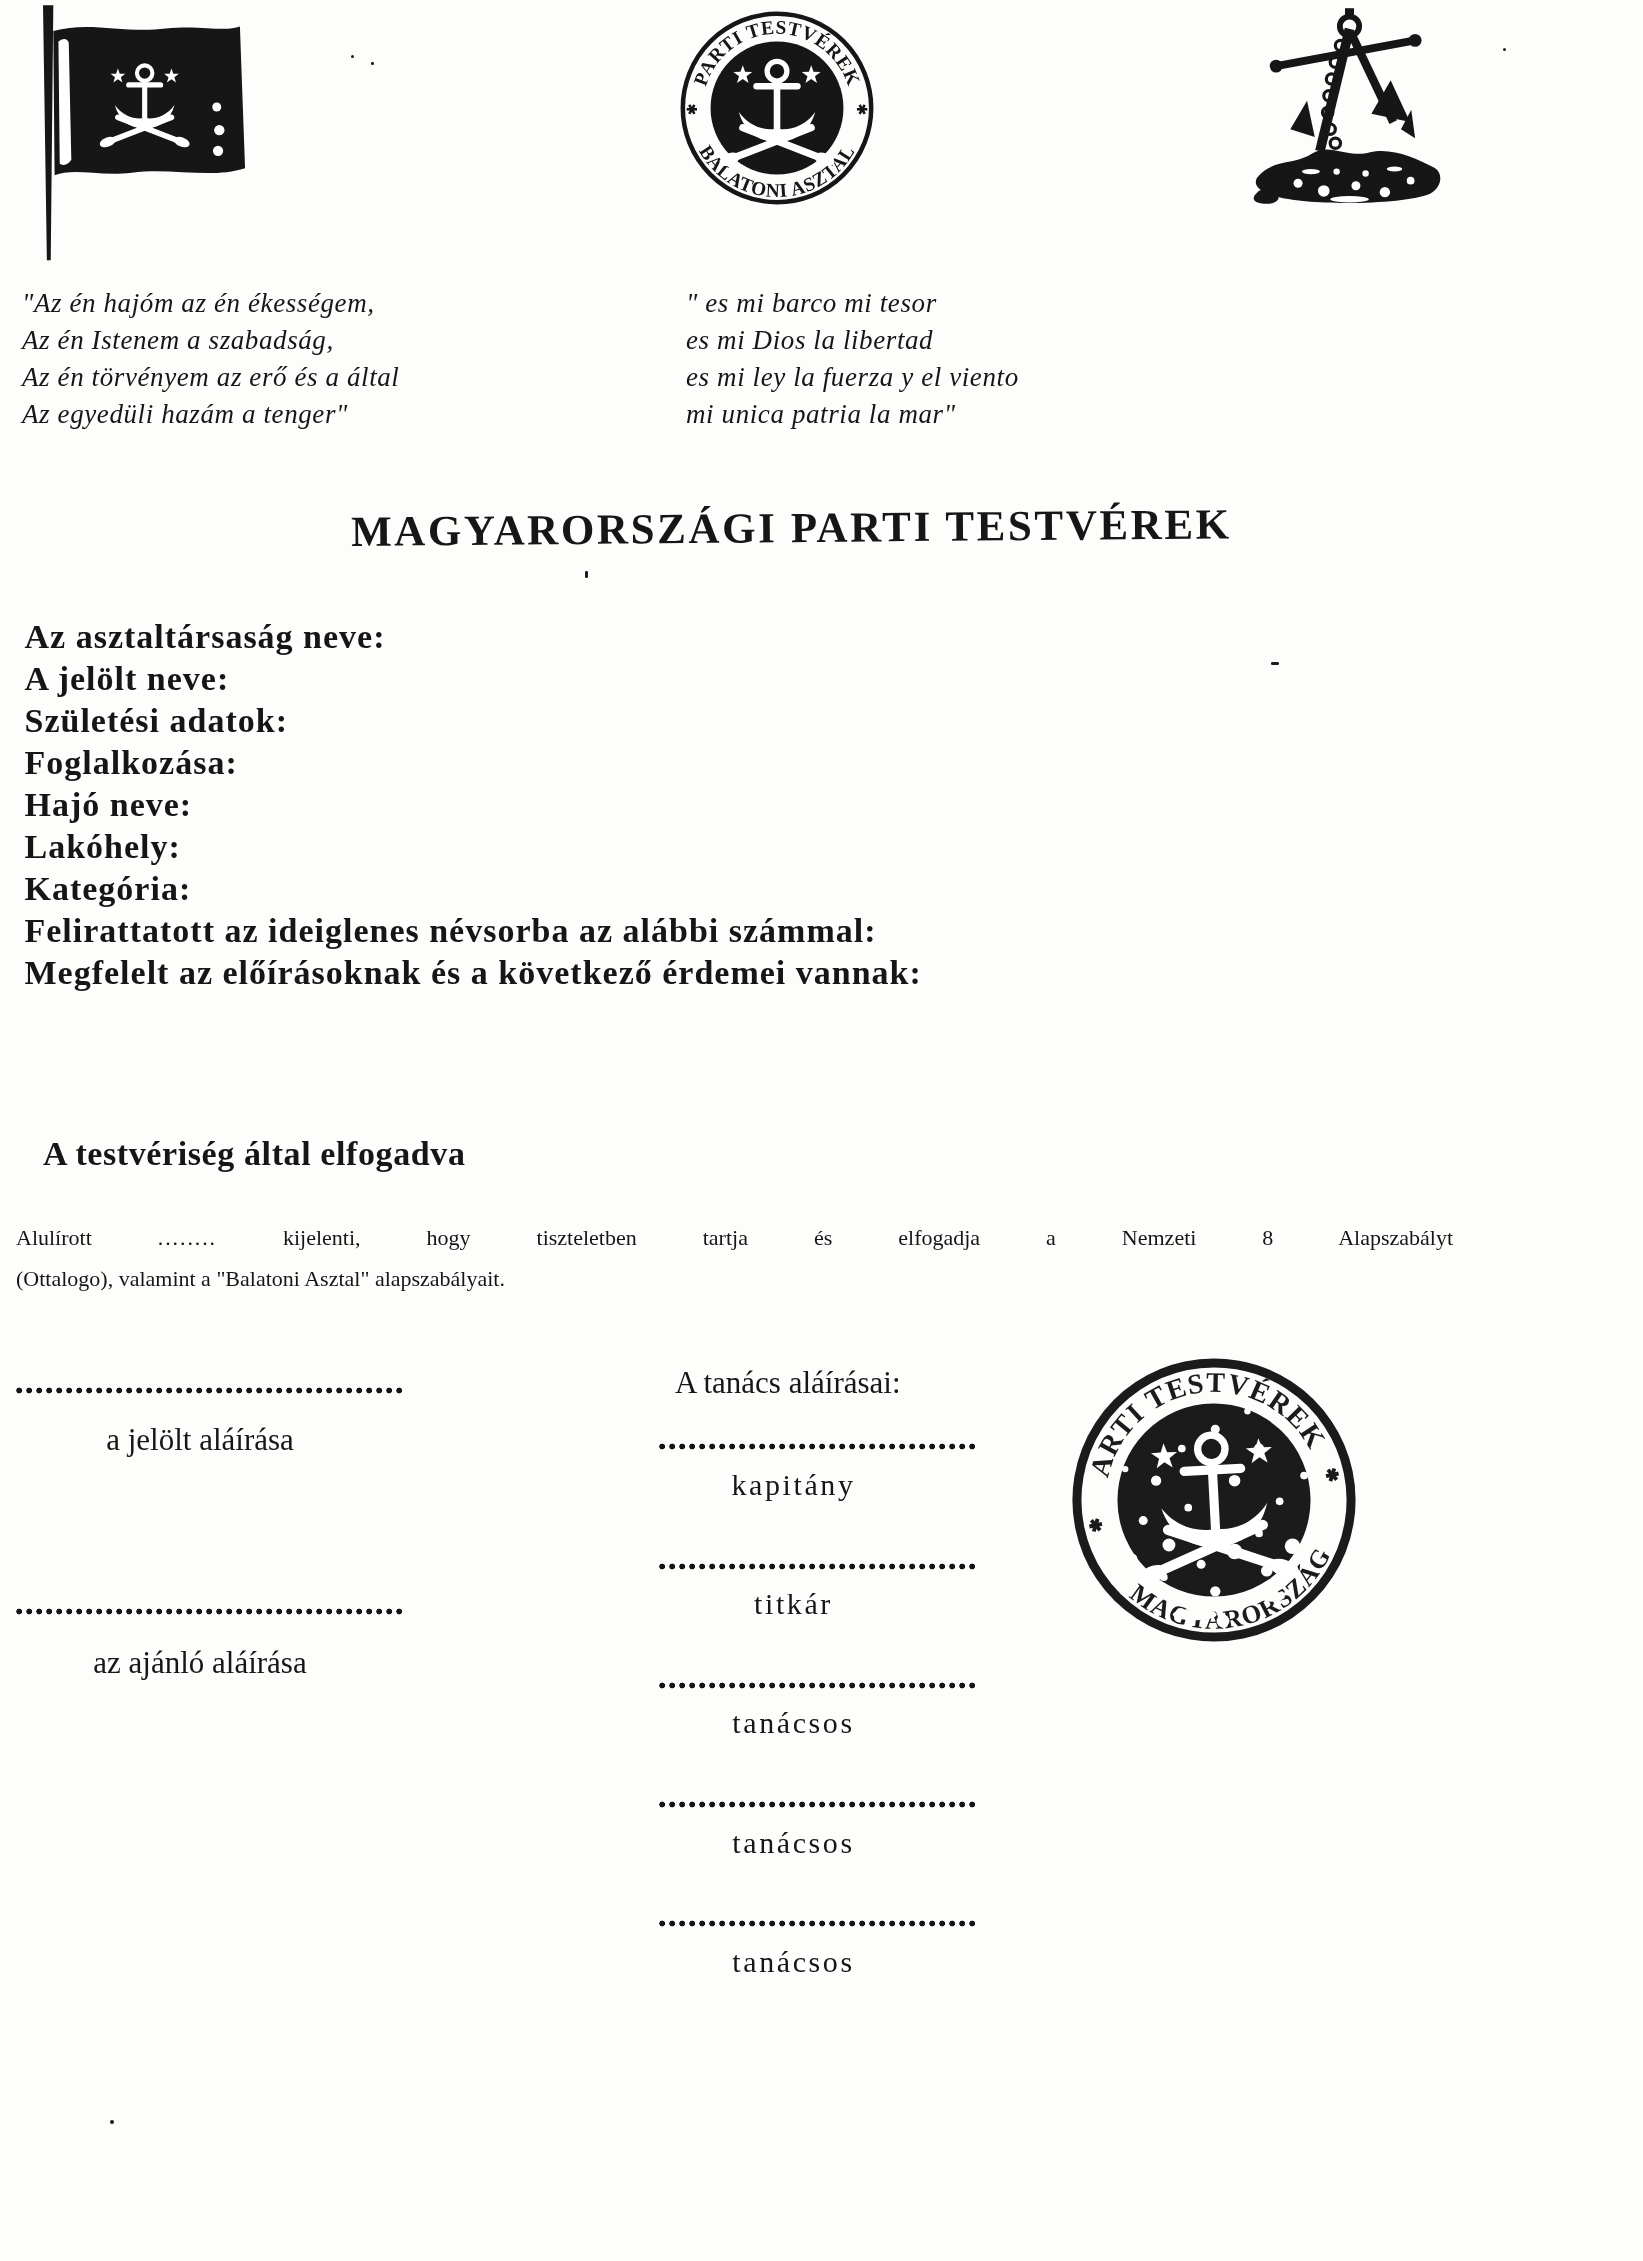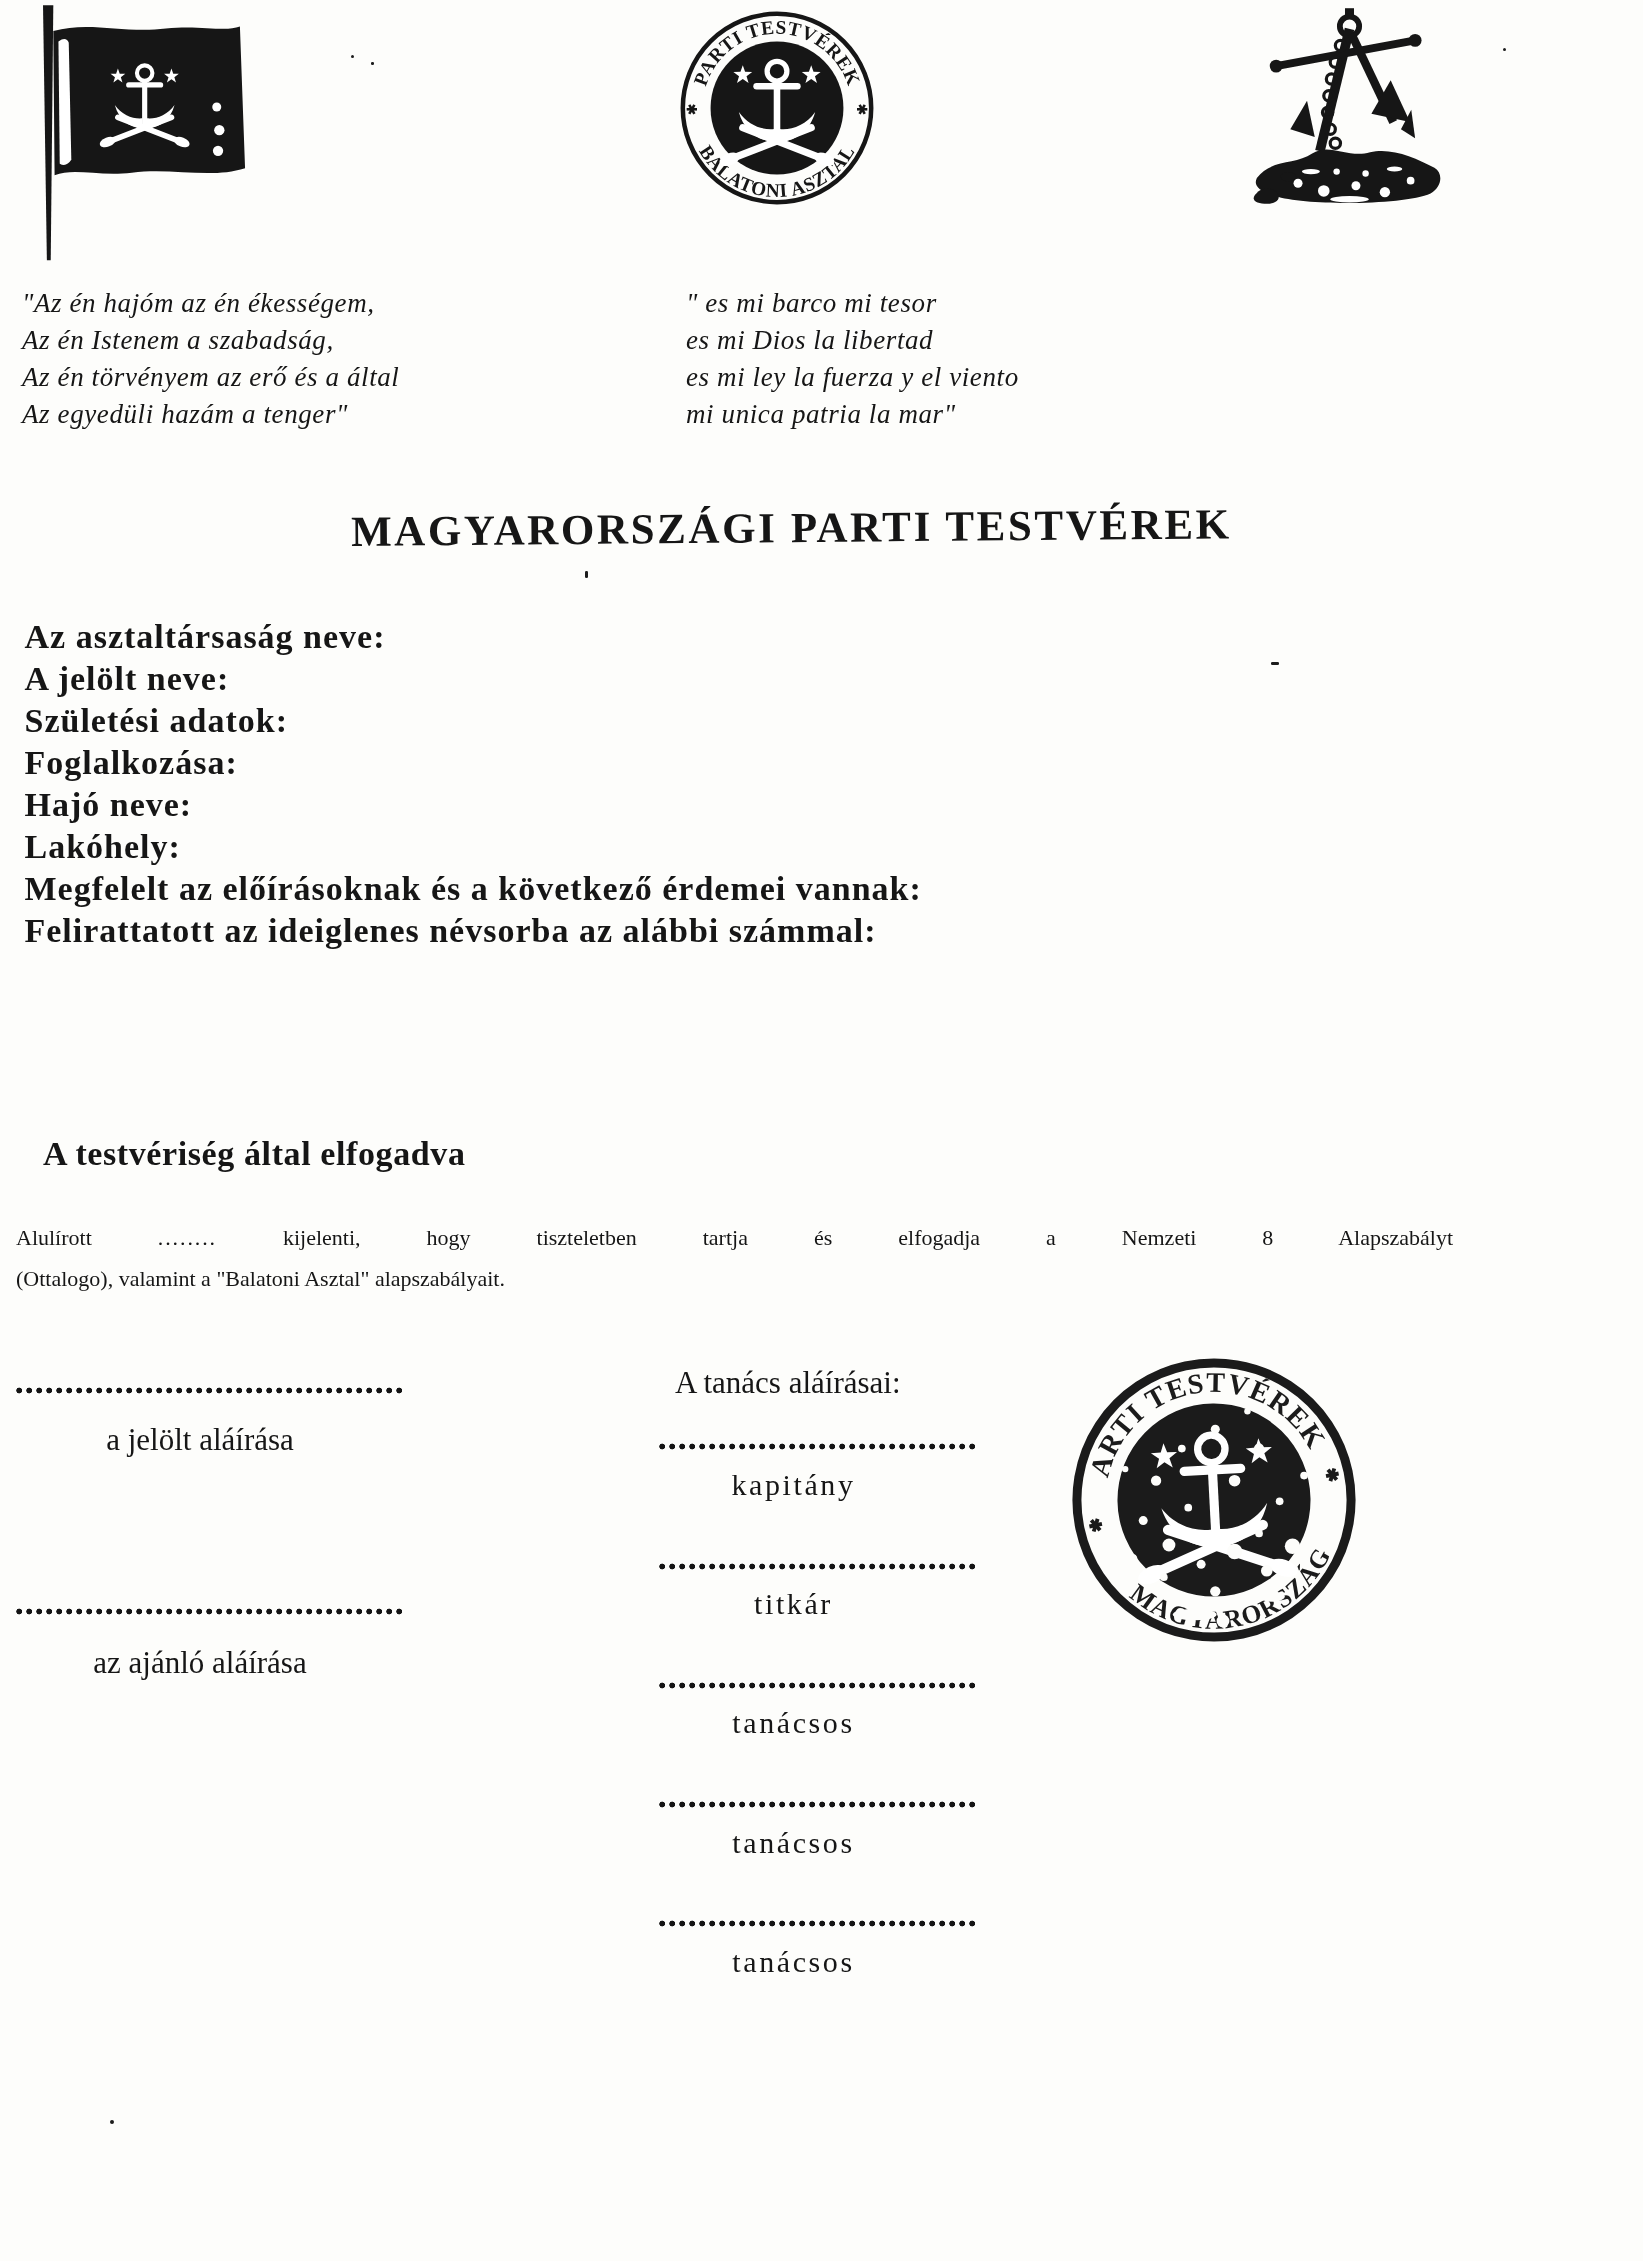--- a/index.html
+++ b/index.html
@@ -158,22 +158,23 @@
 
   <div class="abs doc-title" style="left:351px; top:507px;">MAGYARORSZÁGI PARTI TESTVÉREK</div>
 
   <div class="abs" style="left:24.5px; top:616px;">
     <div class="form-field">Az asztaltársaság neve:</div>
     <div class="form-field">A jelölt neve:</div>
     <div class="form-field">Születési adatok:</div>
     <div class="form-field">Foglalkozása:</div>
     <div class="form-field">Hajó neve:</div>
     <div class="form-field">Lakóhely:</div>
+    <div class="form-field">Kategória:</div>
+    <div class="form-field">Felirattatott az ideiglenes névsorba az alábbi számmal:</div>
     <div class="form-field">Megfelelt az előírásoknak és a következő érdemei vannak:</div>
-    <div class="form-field">Felirattatott az ideiglenes névsorba az alábbi számmal:</div>
   </div>
 
   <div class="abs heading2" style="left:26px; top:1135px;margin-left:17px;">A testvériség által elfogadva</div>
 
   <div class="abs decl" style="left:16px; top:1217px;">
     <div class="decl-l1"><span>Alulírott</span> <span class="leader">........</span> <span>kijelenti, hogy tiszteletben tartja és elfogadja a Nemzeti 8 Alapszabályt</span></div>
     <div>(Ottalogo), valamint a "Balatoni Asztal" alapszabályait.</div>
   </div>
 
   <div class="abs dotline" style="left:16px; top:1387px; width:390px;"></div>

